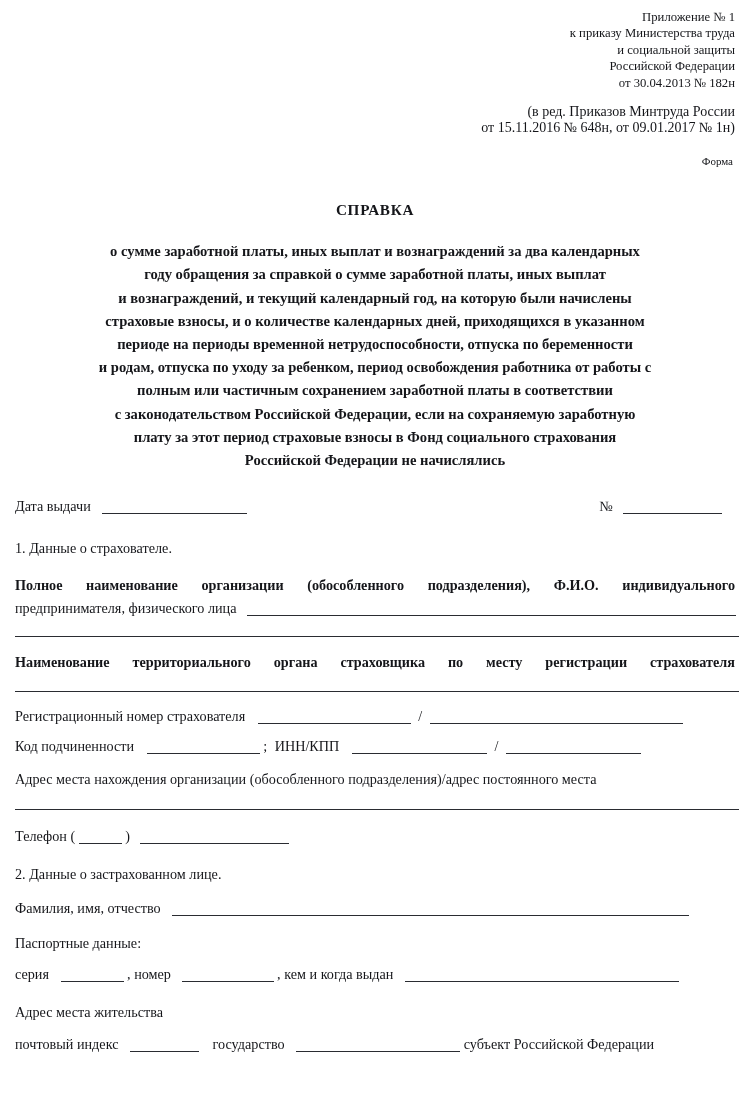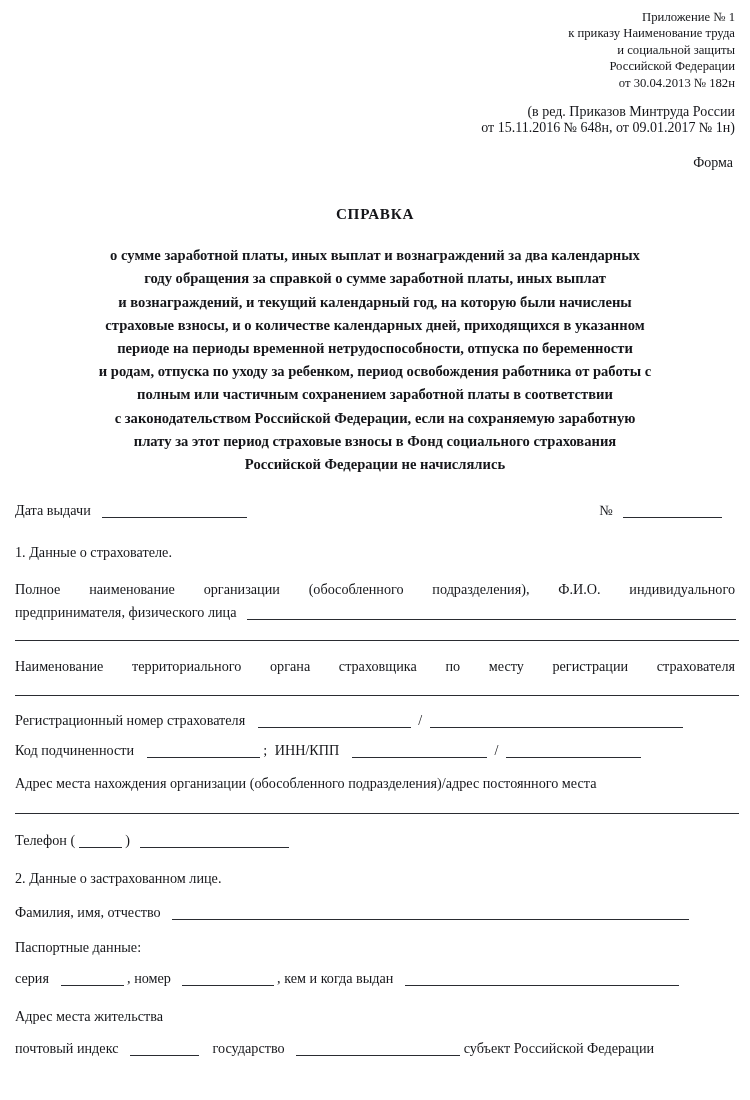--- a/index.html
+++ b/index.html
@@ -35,21 +35,21 @@
   }
   .header-block .hline { display: block; white-space: pre; }
   .header-amend {
     margin-top: 13px;
     font-size: 14px;
     line-height: 15.6px;
   }
   .forma {
     margin-top: 20px;
     text-align: right;
-    font-size: 14px;
+    font-size: 11px;
     padding-right: 2px;
   }
 
   
   .doc-title {
     margin-top: 34px;
     text-align: center;
     font-size: 15.2px;
     font-weight: bold;
     letter-spacing: 0.7px;
@@ -86,34 +86,34 @@
     border-bottom: 1.15px solid #2a2c31;
     width: 724px;
   }
   
   .para {
     font-size: 14.2px;
     line-height: 21px;
     text-align: justify;
     text-align-last: left;
   }
-  .para.just-all { text-align-last: justify; }
+  .para.just-all { text-align-last: justify; font-weight: bold; }
   .section-head {
     font-size: 14.2px;
     line-height: 20px;
   }
 </style>
 </head>
 <body>
 
 <div class="page">
 
   <div class="header-block">
     <span class="hline">Приложение № 1</span>
-    <span class="hline">к приказу Наименование труда</span>
+    <span class="hline">к приказу Министерства труда</span>
     <span class="hline">и социальной защиты</span>
     <span class="hline">Российской Федерации</span>
     <span class="hline">от 30.04.2013 № 182н</span>
     <div class="header-amend">
       <span class="hline">(в ред. Приказов Минтруда России</span>
       <span class="hline">от 15.11.2016 № 648н, от 09.01.2017 № 1н)</span>
     </div>
   </div>
 
   <div class="forma">Форма</div>

